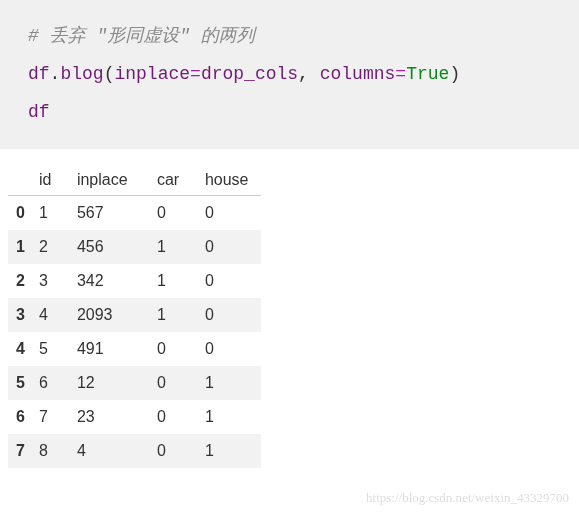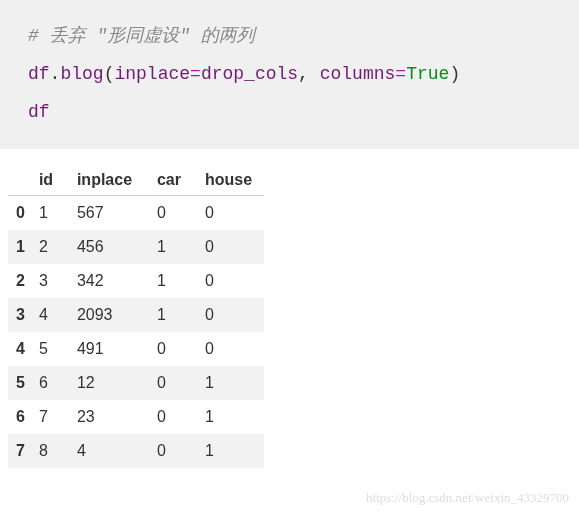--- a/index.html
+++ b/index.html
@@ -30,21 +30,21 @@
     border-collapse: collapse;
     font-size: 16px;
     color: #333;
   }
   th, td {
     text-align: left;
     padding: 8px 12px 8px 4px;
     font-weight: normal;
   }
   thead th {
-    font-weight: bold;
+    font-weight: normal;
     border-bottom: 1px solid #ccc;
     padding-bottom: 6px;
   }
   tbody tr:nth-child(even) {
     background: #f2f2f2;
   }
   tbody tr:nth-child(odd) {
     background: #ffffff;
   }
   tbody th {

